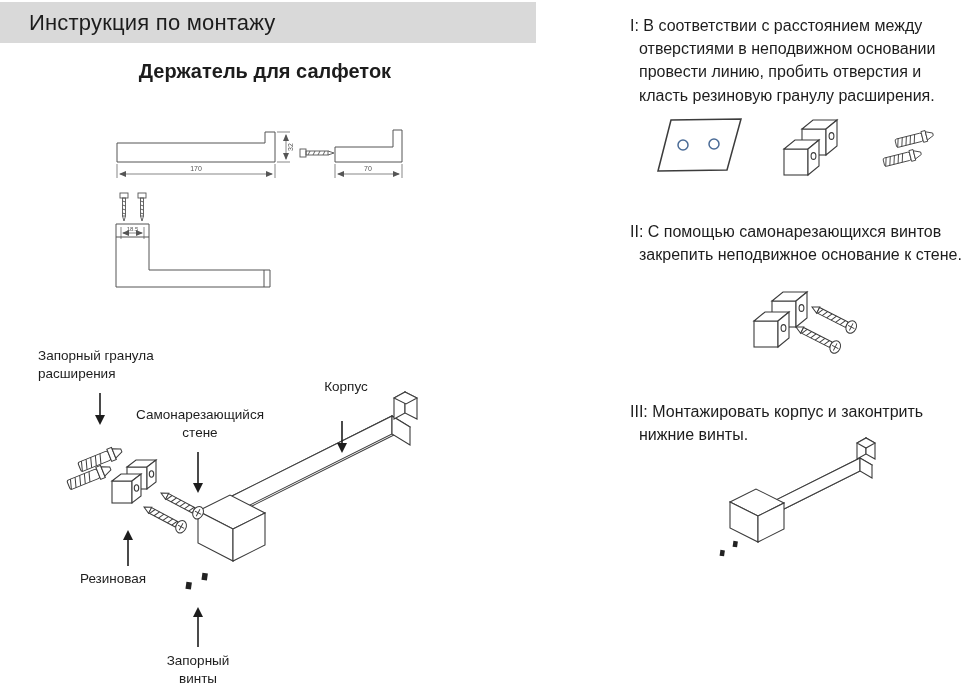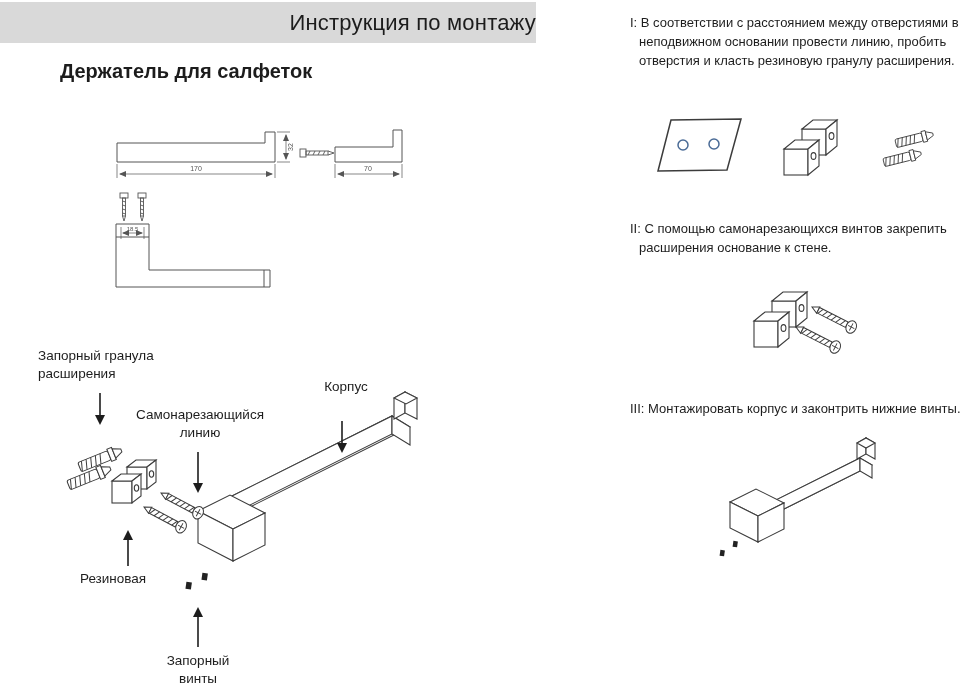--- a/index.html
+++ b/index.html
@@ -1,27 +1,27 @@
 <!DOCTYPE html>
 <html><head>
 <meta charset="utf-8">
 <style>
   * { margin:0; padding:0; box-sizing:border-box; }
   html,body { background:#ffffff; }
   body { font-family:"Liberation Sans", sans-serif; }
   .page { position:relative; width:970px; height:694px; background:#ffffff; overflow:hidden; color:#262626; }
   .abs { position:absolute; }
   .header-bar { position:absolute; left:0; top:2px; width:536px; height:41px; background:#d9d9d9;
-                display:flex; align-items:center; justify-content:flex-end; }
+                display:flex; align-items:center; justify-content:flex-start;padding-left:29px; }
   .header-title { font-size:22px; font-weight:400; color:#1c1c1c; letter-spacing:0.2px; }
-  .product-title { position:absolute; left:60px; top:60px; width:410px; text-align:left;
+  .product-title { position:absolute; left:60px; top:60px; width:410px; text-align:center;
                    font-size:20px; color:#1c1c1c; }
   .lbl { position:absolute; font-size:13.5px; line-height:1.3; color:#1d1d1d; }
   .lbl.center { text-align:center; }
-  .step-text { position:absolute; font-size:13px; line-height:1.45; color:#1d1d1d;
+  .step-text { position:absolute; font-size:16px; line-height:1.45; color:#1d1d1d;
                padding-left:9px; text-indent:-9px; }
   svg { position:absolute; overflow:visible; }
   svg text { font-family:"Liberation Sans", sans-serif; }
 </style>
 </head>
 <body>
 
 <div class="page">
 
   <header class="header-bar">
@@ -162,21 +162,21 @@
     <g stroke="#1d1d1d" stroke-width="1.6" fill="none">
       <line x1="70" y1="8" x2="70" y2="38" marker-end="url(#lblArr)"></line>
       <line x1="168" y1="67" x2="168" y2="106" marker-end="url(#lblArr)"></line>
       <line x1="312" y1="36" x2="312" y2="66" marker-end="url(#lblArr)"></line>
       <line x1="98" y1="181" x2="98" y2="147" marker-end="url(#lblArr)"></line>
       <line x1="168" y1="262" x2="168" y2="224" marker-end="url(#lblArr)"></line>
     </g>
   </svg>
 
   <div class="lbl" style="left:38px;top:347px;width:132px">Запорный гранула расширения</div>
-  <div class="lbl center" style="left:136px;top:406px;width:128px">Самонарезающийся линию</div>
+  <div class="lbl center" style="left:136px;top:406px;width:128px">Самонарезающийся стене</div>
   <div class="lbl center" style="left:318px;top:378px;width:56px">Корпус</div>
   <div class="lbl" style="left:80px;top:570px;width:80px">Резиновая</div>
   <div class="lbl center" style="left:163px;top:652px;width:70px">Запорный винты</div>
 
   <p class="step-text" style="left:630px;top:14px;width:338px">I: В соответствии с расстоянием между отверстиями в неподвижном основании провести линию, пробить отверстия и класть резиновую гранулу расширения.</p>
   <svg class="abs" style="left:650px;top:105px" width="295" height="110" viewBox="0 0 295 110">
     <g stroke="#3c3c3c" stroke-width="1.5" fill="#fff">
       <path d="M8,66 L21,15 L91,14 L77,65 Z"></path>
       <g stroke="#4a6b96" fill="none">
         <circle cx="33" cy="40" r="5"></circle>
@@ -202,21 +202,21 @@
         <g transform="translate(252,53) rotate(-14) scale(0.85)">
           <rect x="-22" y="-5" width="32" height="10" rx="2"></rect>
           <path d="M-18,-5 L-21,5 M-13,-5 L-16,5 M-8,-5 L-11,5 M-3,-5 L-6,5 M2,-5 L-1,5"></path>
           <rect x="10" y="-6.5" width="5" height="13"></rect>
           <path d="M15,-5 L23,-1.5 L23,1.5 L15,5 Z"></path>
         </g>
       </g>
     </g>
   </svg>
 
-  <p class="step-text" style="left:630px;top:220px;width:338px">II: С помощью самонарезающихся винтов закрепить расширения основание к стене.</p>
+  <p class="step-text" style="left:630px;top:220px;width:338px">II: С помощью самонарезающихся винтов закрепить неподвижное основание к стене.</p>
   <svg class="abs" style="left:740px;top:275px" width="170" height="90" viewBox="0 0 170 90">
     <g stroke="#3c3c3c" stroke-width="1.1" fill="#fff">
       <g>
         <rect x="32" y="26" width="24" height="26"></rect>
         <path d="M32,26 L43,17 L67,17 L56,26 Z"></path>
         <path d="M56,26 L67,17 L67,43 L56,52 Z"></path>
         <ellipse cx="61.5" cy="33" rx="2.4" ry="3.4"></ellipse>
         <rect x="14" y="46" width="24" height="26"></rect>
         <path d="M14,46 L25,37 L49,37 L38,46 Z"></path>
         <path d="M38,46 L49,37 L49,63 L38,72 Z"></path>

